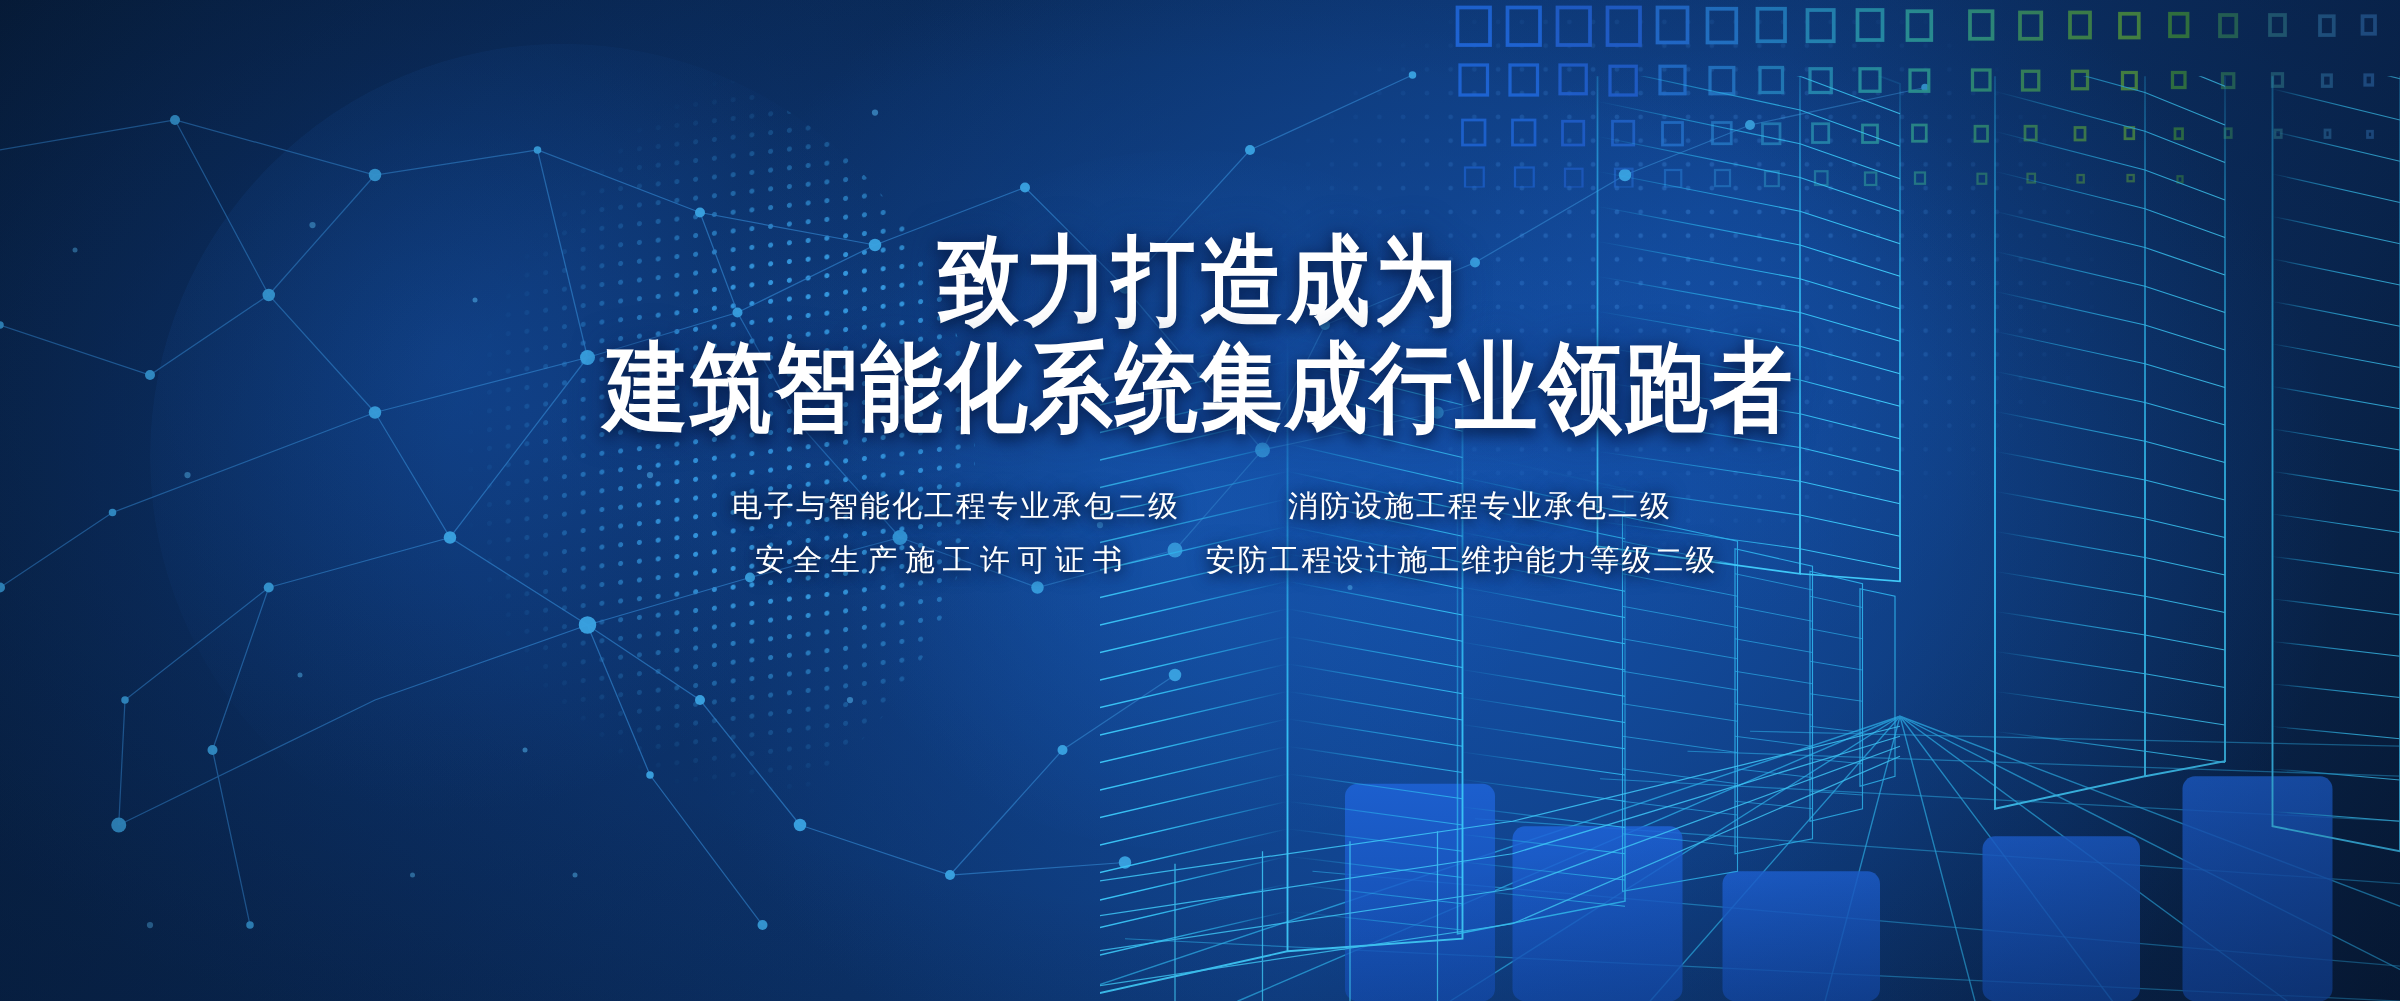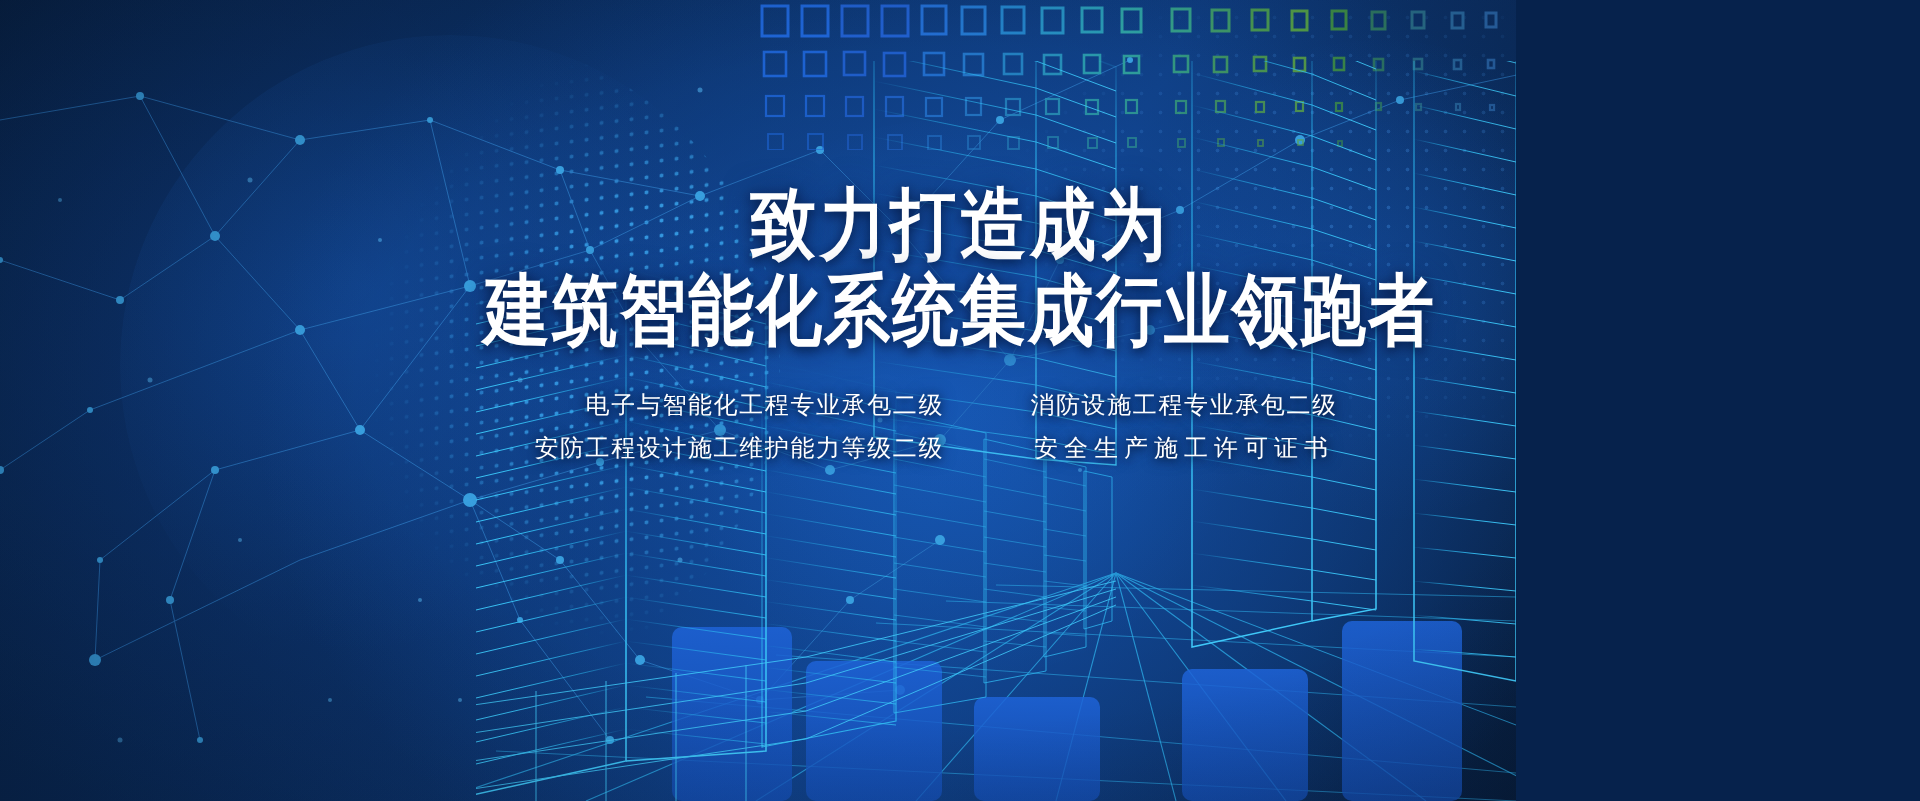--- a/index.html
+++ b/index.html
@@ -1,21 +1,21 @@
 <!DOCTYPE html>
 <html><head>
 <meta charset="utf-8">
 <title>Banner</title>
 <style>
   html,body{margin:0;padding:0;background:#06224c;}
   body{font-family:"DejaVu Sans","Liberation Sans",sans-serif;}
 
   #stage{
     position:relative;
-    width:1516px;height:801px;
+    width:1920px;height:801px;
     overflow:hidden;
     background:
       radial-gradient(ellipse 1100px 900px at 62% 52%, #1450a8 0%, rgba(20,80,168,0) 62%),
       radial-gradient(ellipse 900px 760px at 22% 42%, #0d3573 0%, rgba(13,53,115,0) 66%),
       linear-gradient(118deg,#07203f 0%,#0a2c5c 32%,#0e3a7a 62%,#0a2a58 85%,#071c39 100%);
   }
 
   
   .layer{position:absolute;left:0;top:0;width:1920px;height:801px;pointer-events:none;}
 
@@ -566,18 +566,18 @@
 
   <div id="vignette" class="layer"></div>
 
   <div id="copy">
     <div class="h1 line1">致力打造成为</div>
     <div class="h1 line2">建筑智能化系统集成行业领跑者</div>
 
     <div id="subs">
       <div class="sub left">电子与智能化工程专业承包二级</div>
       <div class="sub right">消防设施工程专业承包二级</div>
+      <div class="sub right spaced">安全生产施工许可证书</div>
       <div class="sub left">安防工程设计施工维护能力等级二级</div>
-      <div class="sub right spaced">安全生产施工许可证书</div>
     </div>
   </div>
 
 </div>
 
 </body></html>

